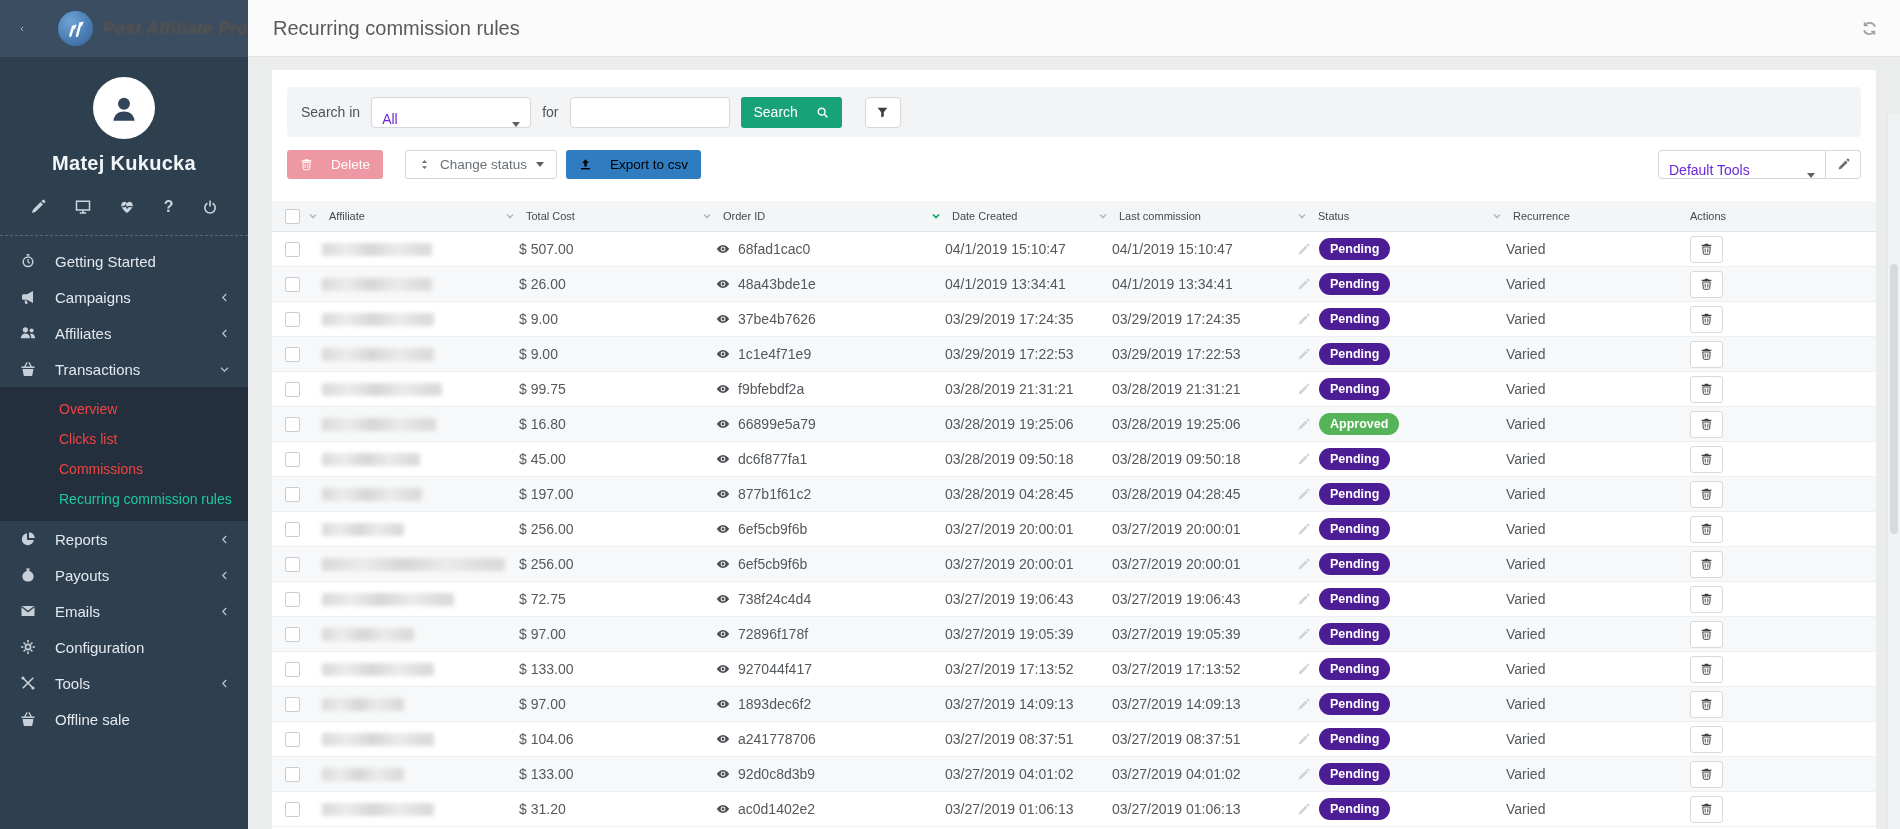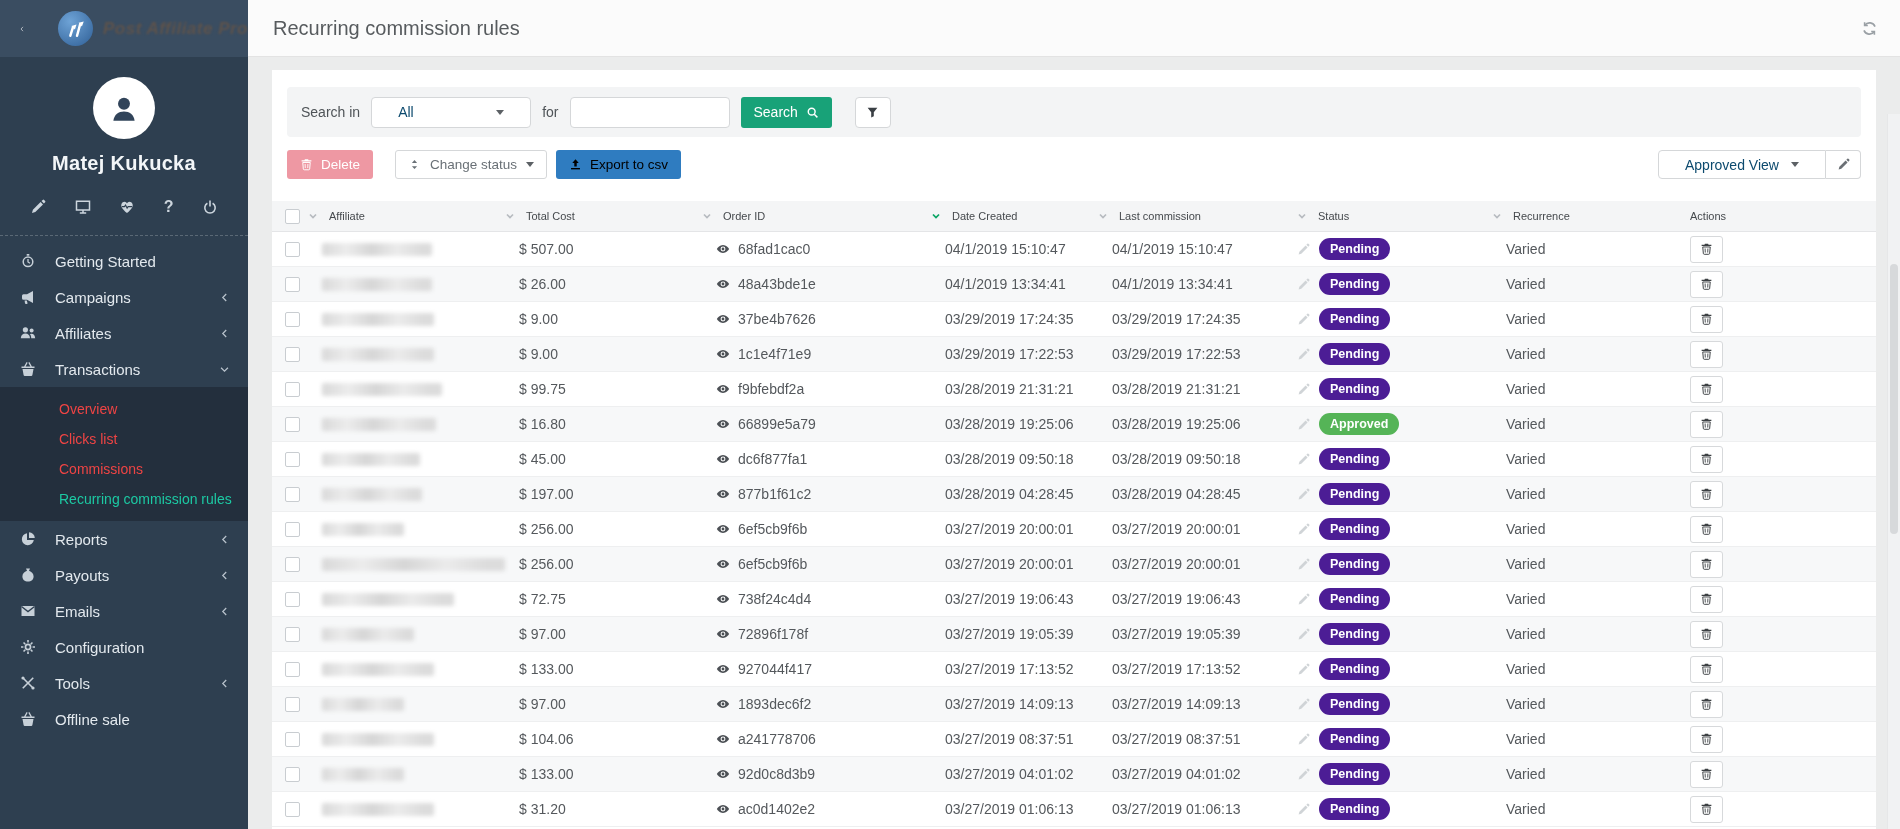--- a/index.html
+++ b/index.html
@@ -35,25 +35,25 @@
   .main{position:absolute;left:248px;top:0;right:0;bottom:0}
   .page-header{height:57px;background:#fbfbfb;border-bottom:1px solid #e3e3e3;display:flex;align-items:center;position:relative}
   .page-title{margin-left:25px;font-size:20px;color:#575b5e;font-weight:400}
   .refresh-btn{position:absolute;right:22px;top:20px;width:17px;height:17px;color:#9aa0a5;cursor:pointer}
   .content{position:absolute;top:57px;left:0;right:0;bottom:0;background:#ebecec}
   .card{position:absolute;left:24px;top:13px;width:1604px;bottom:0;background:#fff}
 
   
   .search-panel{margin:17px 15px 0;height:50px;background:#f3f4f5;border-radius:4px;display:flex;align-items:center;padding-left:14px;gap:11px}
   .lbl{font-size:14px;color:#4e5357}
-  .select{height:31px;background:#fff;border:1px solid #d5d7d9;border-radius:4px;display:flex;align-items:center;padding:0 26px;font-size:14px;color:#0c4a6e;cursor:pointer;justify-content:space-between}
+  .select{height:31px;background:#fff;border:1px solid #d5d7d9;border-radius:4px;display:flex;align-items:flex-end;padding:0 10px;font-size:14px;color:#6d28d9;cursor:pointer;justify-content:space-between}
   .sel-all{width:160px}
   .caret{width:0;height:0;border-left:4.5px solid transparent;border-right:4.5px solid transparent;border-top:5px solid #5c6165}
   .text-input{width:160px;height:31px;border:1px solid #d5d7d9;border-radius:4px;background:#fff;font-size:14px;padding:0 8px;color:#333;outline:none}
-  .btn{height:29px;border-radius:3px;font-size:13.5px;display:inline-flex;align-items:center;gap:8px;padding:0 12px;border:1px solid transparent;cursor:pointer;white-space:nowrap}
+  .btn{height:29px;border-radius:3px;font-size:13.5px;display:inline-flex;align-items:center;gap:18px;padding:0 12px;border:1px solid transparent;cursor:pointer;white-space:nowrap}
   .btn-search{height:31px;background:#18a278;color:#fff;font-size:14px}
   .btn-search svg{width:13px;height:13px}
   .btn-filter{width:36px;height:31px;background:#fff;border:1px solid #d5d7d9;border-radius:4px;display:flex;align-items:center;justify-content:center;cursor:pointer;margin-left:12px}
   .btn-filter svg{width:13px;height:13px;color:#3a3f44}
 
   
   .toolbar{margin:13px 15px 0;display:flex;align-items:center}
   .btn-delete{background:#ee98a3;color:#fff;margin-right:22px}
   .btn-delete svg{width:13px;height:13px}
   .btn-status{background:#fff;border-color:#d5d7d9;color:#697076;margin-right:9px;gap:9px}
@@ -391,21 +391,21 @@
           <span class="caret"></span>
         </button>
         <button class="btn btn-export">
           <svg>
               <use href="#i-upload"></use>
             </svg>
           <span>Export to csv</span>
         </button>
         <div class="view-group">
           <div class="select sel-view">
-            <span>Approved View</span>
+            <span>Default Tools</span>
             <span class="caret"></span>
           </div>
           <div class="view-edit">
             <svg>
                 <use href="#i-pencil"></use>
               </svg>
           </div>
         </div>
       </div>
 

